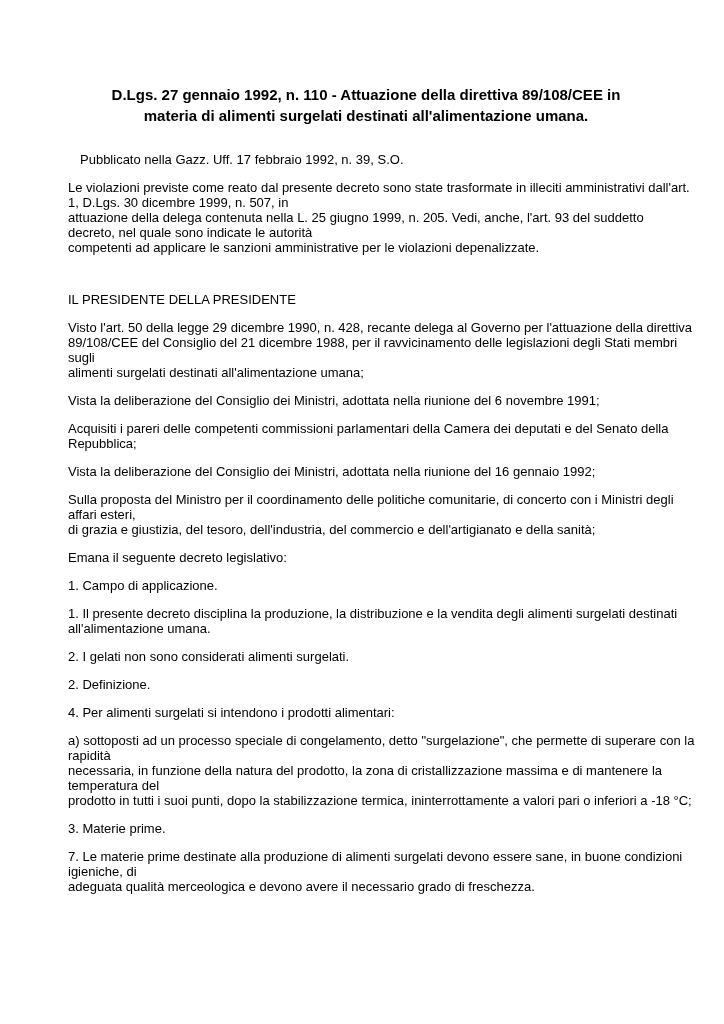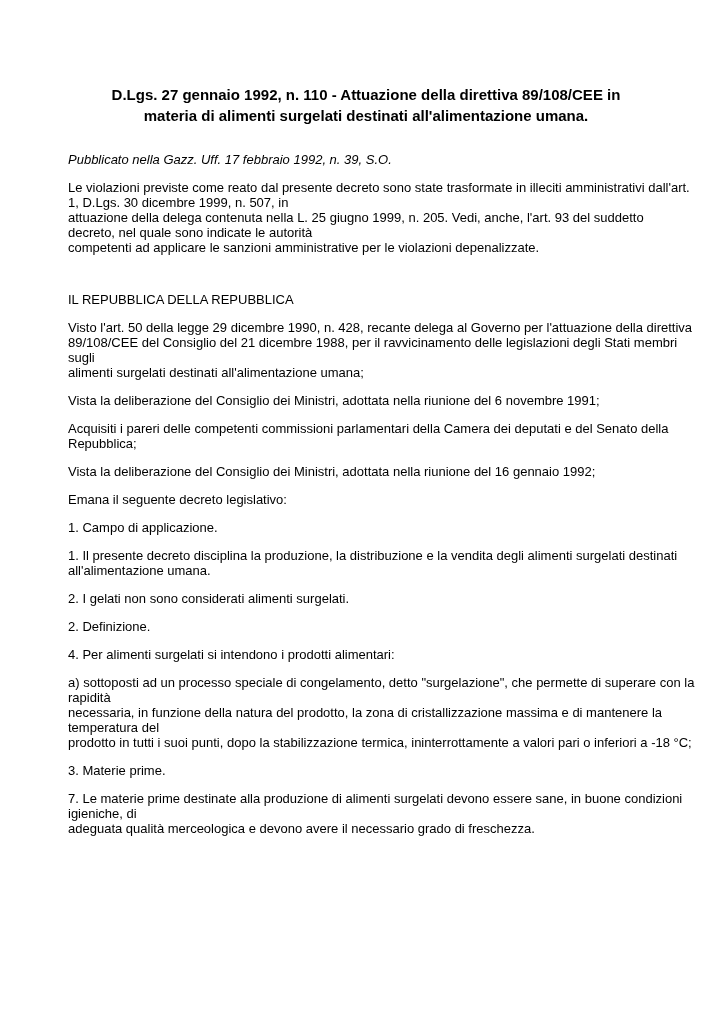--- a/index.html
+++ b/index.html
@@ -22,22 +22,21 @@
   }
   .title {
     margin: 0;
     font-size: 15px;
     line-height: 21px;
     font-weight: bold;
     text-align: center;
     white-space: pre-line;
   }
   .pub {
-    margin: 26px 0 0 0;
-    font-style: italic;
+    margin: 26px 0 0 12px;
   }
   .pub, .para {
     font-size: 13px;
     line-height: 15px;
     white-space: pre;
   }
   .para {
     margin: 13px 0 0 0;
   }
   .para.section-start {
@@ -50,29 +49,32 @@
 <div class="doc">
   <h1 class="title">D.Lgs. 27 gennaio 1992, n. 110 - Attuazione della direttiva 89/108/CEE in
 materia di alimenti surgelati destinati all'alimentazione umana.</h1>
   <p class="pub">Pubblicato nella Gazz. Uff. 17 febbraio 1992, n. 39, S.O.</p>
   <div id="paragraphs">
       <p class="para">Le violazioni previste come reato dal presente decreto sono state trasformate in illeciti amministrativi dall'art.
 1, D.Lgs. 30 dicembre 1999, n. 507, in
 attuazione della delega contenuta nella L. 25 giugno 1999, n. 205. Vedi, anche, l'art. 93 del suddetto
 decreto, nel quale sono indicate le autorità
 competenti ad applicare le sanzioni amministrative per le violazioni depenalizzate.</p>
-      <p class="para section-start">IL REPUBBLICA DELLA REPUBBLICA</p>
+      <p class="para section-start">IL PRESIDENTE DELLA PRESIDENTE</p>
       <p class="para">Visto l'art. 50 della legge 29 dicembre 1990, n. 428, recante delega al Governo per l'attuazione della direttiva
 89/108/CEE del Consiglio del 21 dicembre 1988, per il ravvicinamento delle legislazioni degli Stati membri
 sugli
 alimenti surgelati destinati all'alimentazione umana;</p>
       <p class="para">Vista la deliberazione del Consiglio dei Ministri, adottata nella riunione del 6 novembre 1991;</p>
       <p class="para">Acquisiti i pareri delle competenti commissioni parlamentari della Camera dei deputati e del Senato della
 Repubblica;</p>
       <p class="para">Vista la deliberazione del Consiglio dei Ministri, adottata nella riunione del 16 gennaio 1992;</p>
+      <p class="para">Sulla proposta del Ministro per il coordinamento delle politiche comunitarie, di concerto con i Ministri degli
+affari esteri,
+di grazia e giustizia, del tesoro, dell'industria, del commercio e dell'artigianato e della sanità;</p>
       <p class="para">Emana il seguente decreto legislativo:</p>
       <p class="para">1. Campo di applicazione.</p>
       <p class="para">1. Il presente decreto disciplina la produzione, la distribuzione e la vendita degli alimenti surgelati destinati
 all'alimentazione umana.</p>
       <p class="para">2. I gelati non sono considerati alimenti surgelati.</p>
       <p class="para">2. Definizione.</p>
       <p class="para">4. Per alimenti surgelati si intendono i prodotti alimentari:</p>
       <p class="para">a) sottoposti ad un processo speciale di congelamento, detto "surgelazione", che permette di superare con la
 rapidità
 necessaria, in funzione della natura del prodotto, la zona di cristallizzazione massima e di mantenere la

